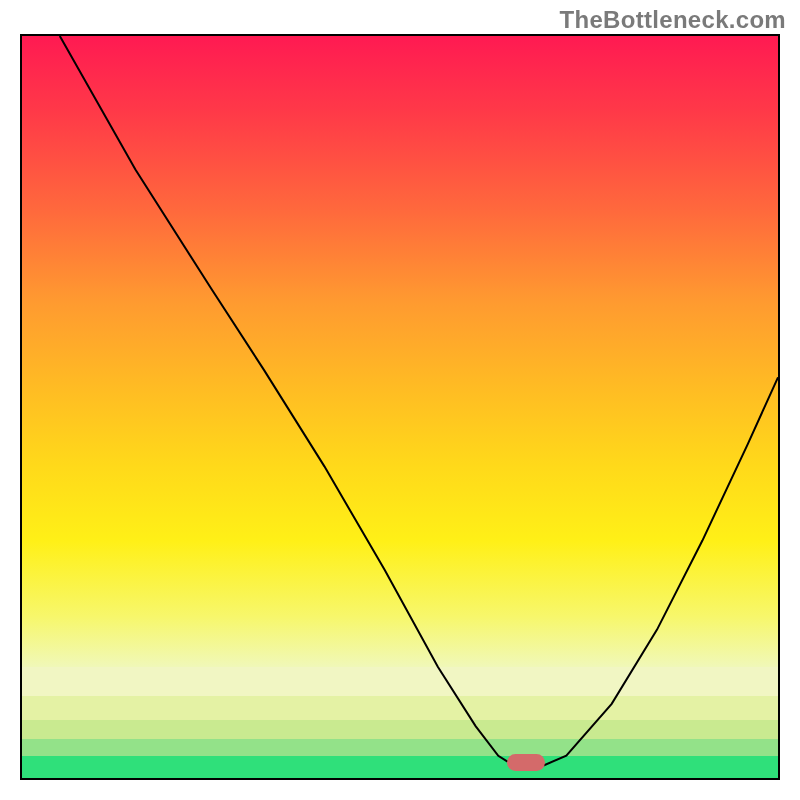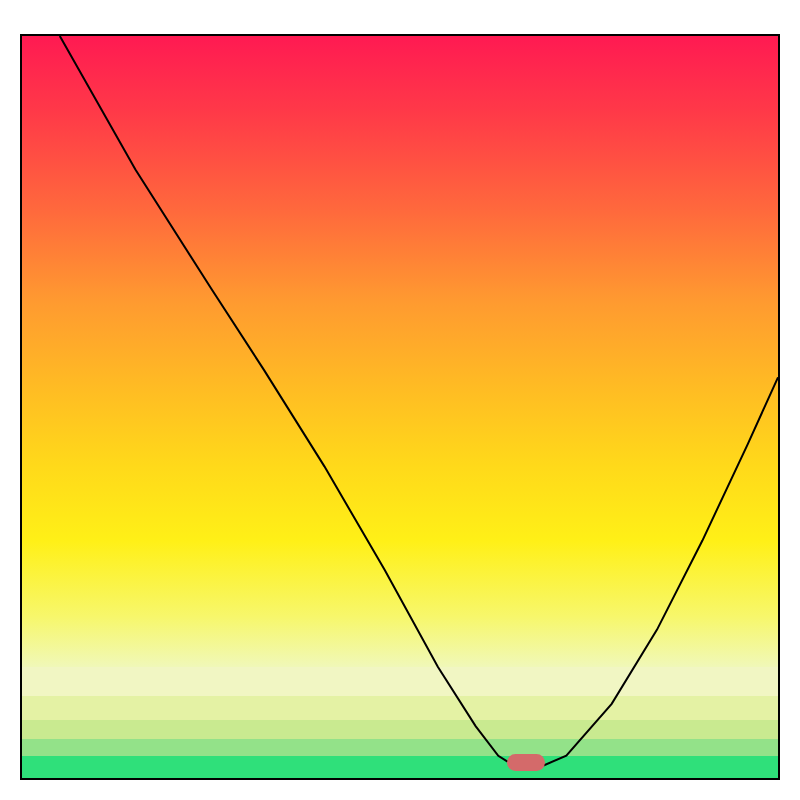--- a/index.html
+++ b/index.html
@@ -77,20 +77,21 @@
     position: absolute;
     background: #d46a6a;
     border-radius: 999px;
   }
 </style>
 </head>
 <body>
 
 <div class="chart-container">
 
+  <div class="watermark">TheBottleneck.com</div>
 
   <div class="plot-frame">
     <div class="plot-bg">
       <div class="gradient grad-main"></div>
 
     <div class="band" style="top: 85%; height: 4%; background: rgb(241, 246, 195);"></div>
         <div class="band" style="top: 89%; height: 3.2%; background: rgb(228, 242, 164);"></div>
         <div class="band" style="top: 92.2%; height: 2.6%; background: rgb(201, 234, 144);"></div>
         <div class="band" style="top: 94.8%; height: 2.2%; background: rgb(147, 226, 137);"></div>
         <div class="band" style="top: 97%; height: 3%; background: rgb(47, 224, 122);"></div>

